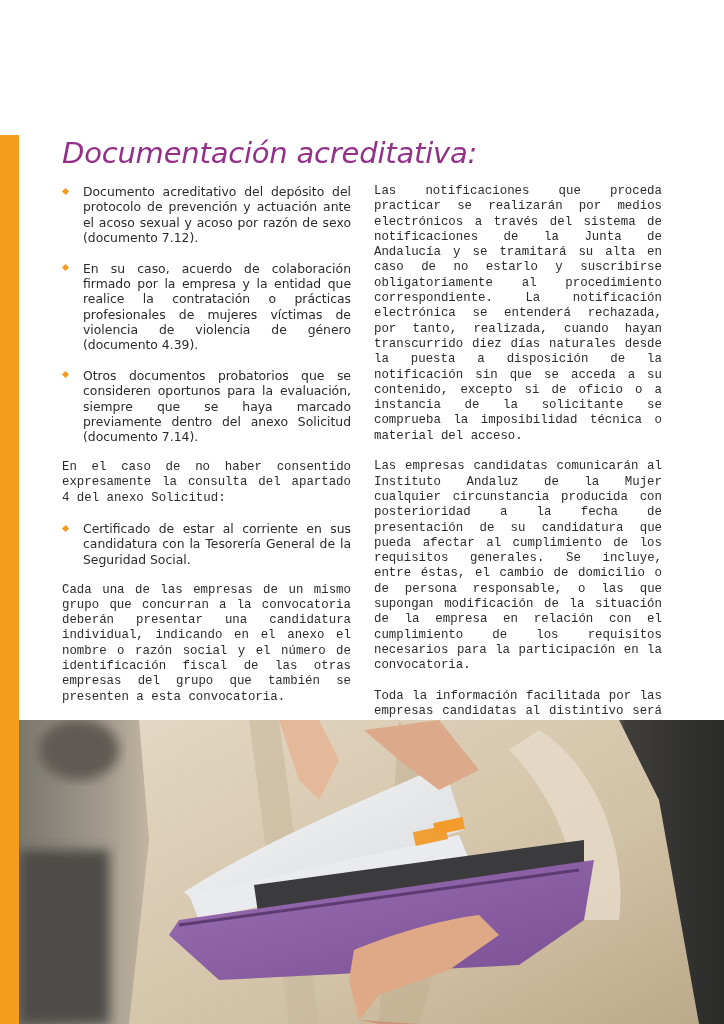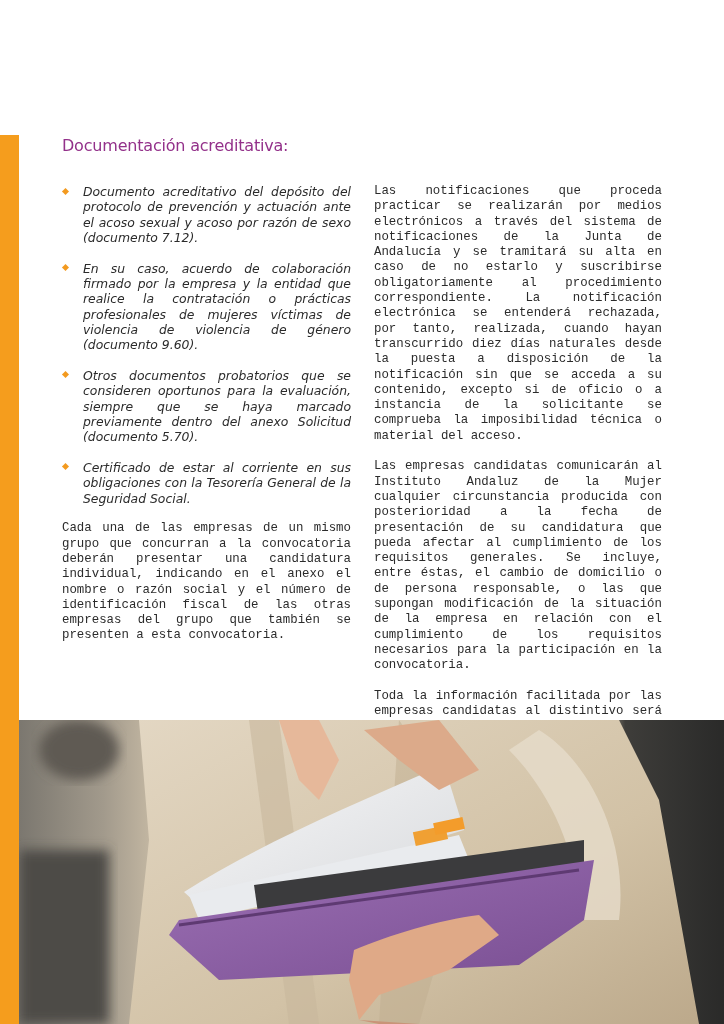--- a/index.html
+++ b/index.html
@@ -7,29 +7,29 @@
     body { position: relative; font-family: "DejaVu Sans", "Liberation Sans", sans-serif; color: #2b2b2b; }
 
     .accent-strip {
       position: absolute; left: 0; top: 135px; width: 19px; height: 889px;
       background: #f59d1d;
     }
 
     .page-title {
       position: absolute; left: 62px; top: 136px;
       font-family: "DejaVu Sans", "Liberation Sans", sans-serif;
-      font-size: 16px; font-weight: normal; color: #93318a; letter-spacing: -0.2px;
+      font-size: 29px; font-weight: normal; color: #93318a; letter-spacing: -0.2px; font-style: italic;
     }
 
     .col { position: absolute; top: 184px; font-size: 12.4px; line-height: 15.3px; text-align: justify; }
     .col-left { left: 62px; width: 289px; }
     .col-right { left: 374px; width: 288px; }
 
     .bullet-list { list-style: none; }
-    .bullet-item { position: relative; padding-left: 21px; margin-bottom: 15.5px; font-style: italic; }
+    .bullet-item { position: relative; padding-left: 21px; margin-bottom: 15.5px; }
     .bullet-item .diamond {
       position: absolute; left: 1px; top: 4.5px; width: 5px; height: 5px;
       background: #f39a1f; transform: rotate(45deg);
     }
     .bullet-item .text { display: block; }
 
     .para { margin-bottom: 15.3px; font-family: Liberation Mono, monospace; }
 
     .photo {
       position: absolute; left: 19px; top: 720px; width: 705px; height: 304px; overflow: hidden;
@@ -44,33 +44,34 @@
 <h1 class="page-title">Documentación acreditativa:</h1>
 
 <div class="col col-left">
   <ul class="bullet-list">
     <li class="bullet-item">
       <span class="diamond"></span>
       <span class="text">Documento acreditativo del depósito del protocolo de prevención y actuación ante el acoso sexual y acoso por razón de sexo (documento 7.12).</span>
     </li>
     <li class="bullet-item">
       <span class="diamond"></span>
-      <span class="text">En su caso, acuerdo de colaboración firmado por la empresa y la entidad que realice la contratación o prácticas profesionales de mujeres víctimas de violencia de violencia de género (documento 9.60).</span>
+      <span class="text">En su caso, acuerdo de colaboración firmado por la empresa y la entidad que realice la contratación o prácticas profesionales de mujeres víctimas de violencia de violencia de género (documento 4.39).</span>
     </li>
     <li class="bullet-item">
       <span class="diamond"></span>
-      <span class="text">Otros documentos probatorios que se consideren oportunos para la evaluación, siempre que se haya marcado previamente dentro del anexo Solicitud (documento 5.70).</span>
+      <span class="text">Otros documentos probatorios que se consideren oportunos para la evaluación, siempre que se haya marcado previamente dentro del anexo Solicitud (documento 7.14).</span>
     </li>
   </ul>
 
+  <p class="para">En el caso de no haber consentido expresamente la consulta del apartado 4 del anexo Solicitud:</p>
 
   <ul class="bullet-list">
     <li class="bullet-item">
       <span class="diamond"></span>
-      <span class="text">Certificado de estar al corriente en sus obligaciones con la Tesorería General de la Seguridad Social.</span>
+      <span class="text">Certificado de estar al corriente en sus candidatura con la Tesorería General de la Seguridad Social.</span>
     </li>
   </ul>
 
   <p class="para">Cada una de las empresas de un mismo grupo que concurran a la convocatoria deberán presentar una candidatura individual, indicando en el anexo el nombre o razón social y el número de identificación fiscal de las otras empresas del grupo que también se presenten a esta convocatoria.</p>
 </div>
 
 <div class="col col-right">
   <p class="para">Las notificaciones que proceda practicar se realizarán por medios electrónicos a través del sistema de notificaciones de la Junta de Andalucía y se tramitará su alta en caso de no estarlo y suscribirse obligatoriamente al procedimiento correspondiente. La notificación electrónica se entenderá rechazada, por tanto, realizada, cuando hayan transcurrido diez días naturales desde la puesta a disposición de la notificación sin que se acceda a su contenido, excepto si de oficio o a instancia de la solicitante se comprueba la imposibilidad técnica o material del acceso.</p>
   <p class="para">Las empresas candidatas comunicarán al Instituto Andaluz de la Mujer cualquier circunstancia producida con posterioridad a la fecha de presentación de su candidatura que pueda afectar al cumplimiento de los requisitos generales. Se incluye, entre éstas, el cambio de domicilio o de persona responsable, o las que supongan modificación de la situación de la empresa en relación con el cumplimiento de los requisitos necesarios para la participación en la convocatoria.</p>
   <p class="para">Toda la información facilitada por las empresas candidatas al distintivo será custodiada bajo el principio de la máxima confidencialidad. Dicha información, con independencia de su naturaleza, únicamente podrá ser utilizada para verificar si aquellas cumplen los requisitos de participación en esta convocatoria y, en su caso, valorar sus políticas de igualdad para comprobar si pueden ser merecedoras del distintivo “Marca Andaluza de Excelencia en Igualdad”, sin que se pueda utilizar para ningún otro fin.</p>

